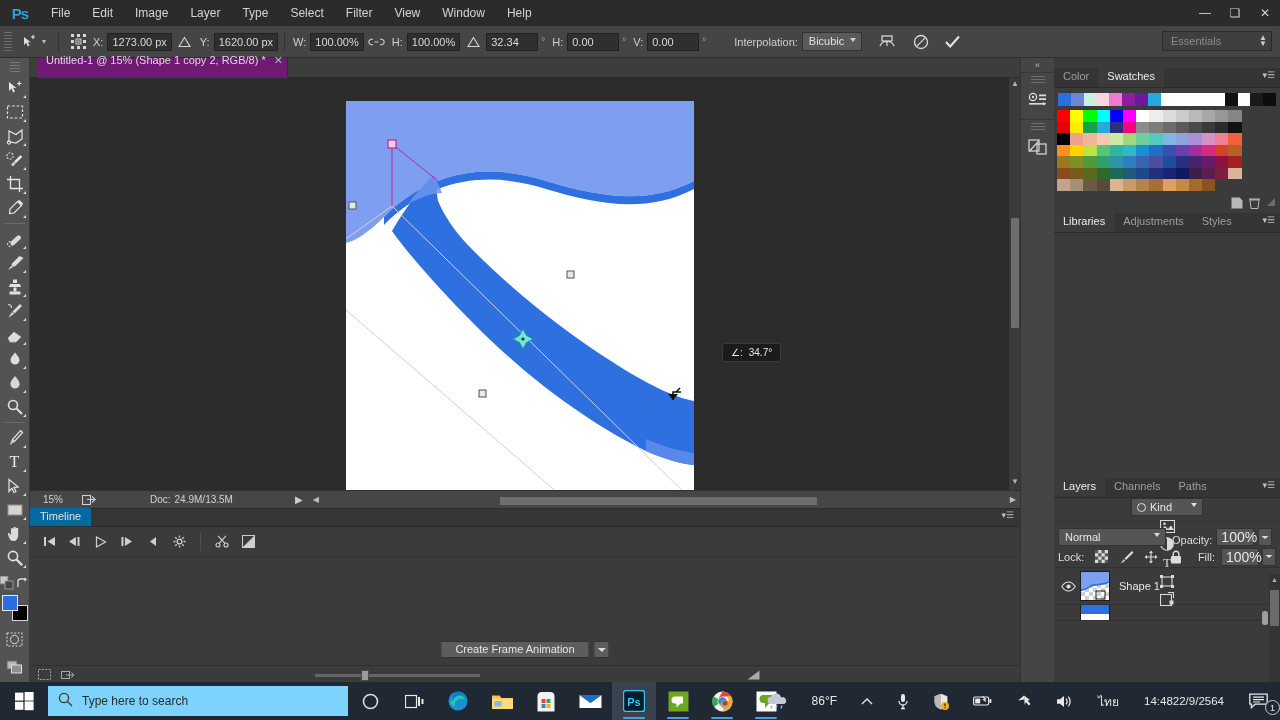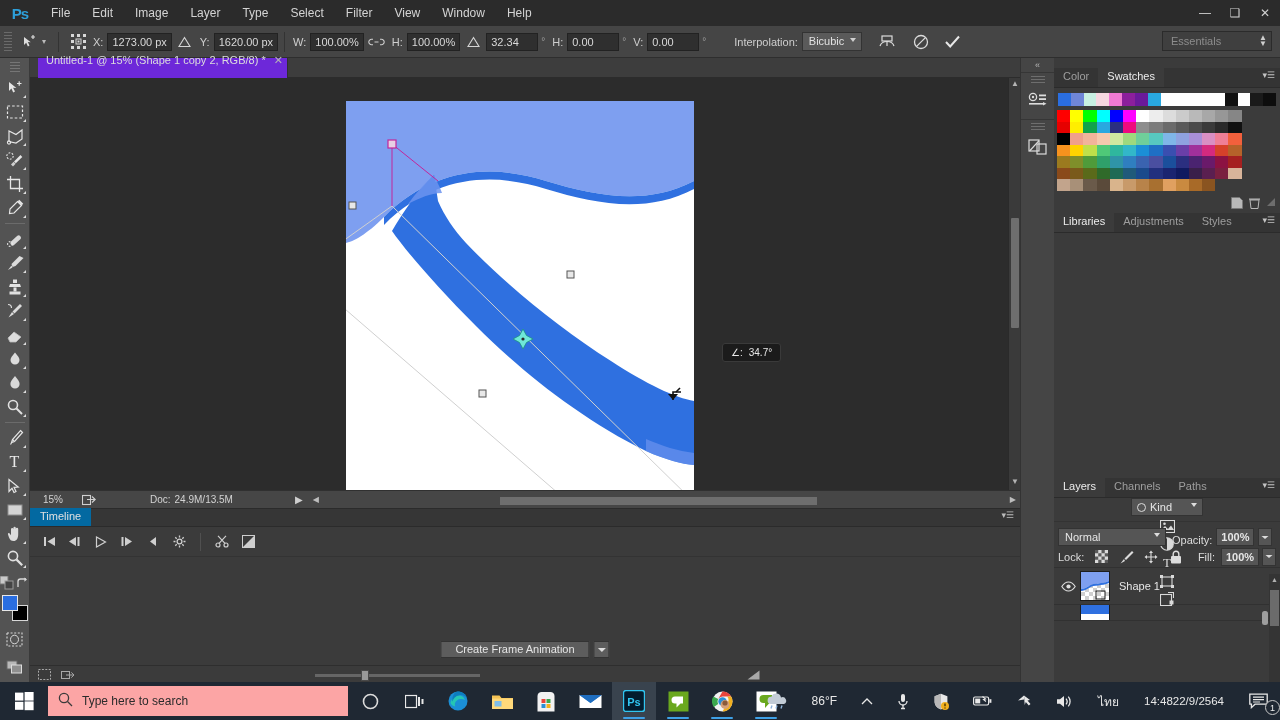--- a/index.html
+++ b/index.html
@@ -45,21 +45,21 @@
   .tool svg{display:block;}
   .tool.sep{height:7px;}
   .tool.sep:before{content:"";position:absolute;left:3px;right:3px;top:3px;height:1px;background:#6b6b6b;}
   .tool .corner{position:absolute;right:2px;bottom:2px;width:0;height:0;border-left:3px solid transparent;border-bottom:3px solid #dcdcdc;}
   .fgbg{position:relative;width:26px;height:26px;margin-top:3px;}
   .fgbg .bg{position:absolute;right:0;bottom:0;width:16px;height:16px;background:#000;border:1px solid #d8d8d8;}
   .fgbg .fg{position:absolute;left:0;top:0;width:16px;height:16px;background:#2a6ee0;border:1px solid #e8e8e8;}
 
   
   .tabbar{position:absolute;left:30px;top:58px;width:990px;height:20px;background:#3d3d3d;border-bottom:1px solid #2c2c2c;}
-  .doctab{position:absolute;left:8px;top:0;height:20px;background:#6d28d9;display:flex;align-items:center;
+  .doctab{position:absolute;left:8px;top:0;height:20px;background:#701a75;display:flex;align-items:center;
           padding:0 4px 16px 8px;font-size:11px;color:#dcdcdc;border-right:1px solid #2f2f2f;text-align:right;}
   .doctab .x{margin-left:8px;color:#b5b5b5;font-size:11px;}
 
   
   .canvasarea{position:absolute;left:30px;top:78px;width:990px;height:412px;background:#2c2c2c;overflow:hidden;}
   .artboard{position:absolute;left:316px;top:23px;width:348px;height:390px;background:#fff;overflow:hidden;}
   .vscroll{position:absolute;right:0;top:0;width:12px;height:412px;background:#3a3a3a;border-left:1px solid #2a2a2a;}
   .vscroll .thumb{position:absolute;left:2px;top:140px;width:8px;height:110px;background:#6e6e6e;border-radius:1px;}
   .vscroll .ar{position:absolute;left:2px;width:8px;height:10px;color:#b4b4b4;font-size:8px;text-align:center;line-height:8px;}
   .statusbar{position:absolute;left:30px;top:490px;width:990px;height:18px;background:#464646;border-top:1px solid #303030;
@@ -111,41 +111,41 @@
   #panel-layers{top:478px;height:242px;background:#3b3b3b;}
   .filter-row{height:24px;display:flex;align-items:center;padding:0 4px;gap:4px;border-bottom:1px solid #333;flex-direction:column;}
   .kind{background:#555;border:1px solid #333;height:18px;line-height:16px;font-size:11px;color:#e6e6e6;padding:0 16px 0 6px;position:relative;width:72px;}
   .kind:before{content:"";position:absolute;left:5px;top:4px;width:7px;height:7px;border:1.4px solid #ddd;border-radius:50%;}
   .kind:after{content:"";position:absolute;right:5px;top:4px;border-left:3px solid transparent;border-right:3px solid transparent;border-top:4px solid #ddd;}
   .kind span{padding-left:12px;}
   .ficon{width:22px;height:20px;display:flex;align-items:center;justify-content:center;color:#dadada;}
   .blend-row{height:24px;display:flex;align-items:flex-end;padding:0 4px;gap:4px;}
   .blend{background:#555;border:1px solid #333;height:18px;line-height:16px;font-size:11px;color:#e6e6e6;padding:0 16px 0 6px;width:108px;position:relative;}
   .blend:after{content:"";position:absolute;right:5px;top:4px;border-left:3px solid transparent;border-right:3px solid transparent;border-top:4px solid #ddd;}
-  .pctfld{background:#555;border:1px solid #333;height:18px;line-height:16px;font-size:11px;color:#e6e6e6;padding:0 4px;width:38px;text-align:center;font-weight:bold;}
+  .pctfld{background:#555;border:1px solid #333;height:18px;line-height:16px;font-size:14px;color:#e6e6e6;padding:0 4px;width:38px;text-align:center;}
   .stepper{background:#555;border:1px solid #333;width:14px;height:18px;display:flex;align-items:center;justify-content:center;}
   .lock-row{height:22px;display:flex;align-items:center;padding:0 4px;gap:3px;border-bottom:1px solid #313131;}
   .layer{height:37px;display:flex;align-items:center;border-bottom:1px solid #313131;padding-left:2px;}
   .layer.selected{background:#5f6f85;}
   .eye{width:24px;height:37px;display:flex;align-items:center;justify-content:center;}
   .thumb-box{width:30px;height:30px;border:1px solid #1d1d1d;background:
       repeating-conic-gradient(#cfcfcf 0% 25%, #ffffff 0% 50%) 0 0/8px 8px;position:relative;overflow:hidden;}
   .thumb-box.sel-thumb{border:2px solid #fff;}
   .layer-name{font-size:11px;color:#e7e7e7;margin-left:9px;}
   .layers-footer{position:absolute;left:0;bottom:0;width:226px;height:22px;background:#3b3b3b;border-top:1px solid #2e2e2e;
                  display:flex;align-items:center;justify-content:center;gap:13px;}
   .lfi{color:#d6d6d6;display:flex;align-items:center;justify-content:center;}
   .lscroll{position:absolute;right:0;top:96px;width:11px;height:124px;background:#343434;}
   .lscroll .lth{position:absolute;left:1px;top:16px;width:9px;height:36px;background:#6b6b6b;}
   .lscroll .lar{position:absolute;left:0;width:11px;height:12px;text-align:center;color:#b0b0b0;font-size:7px;line-height:12px;}
 
   
   .taskbar{position:absolute;left:0;top:682px;width:1280px;height:38px;background:#1f2833;display:flex;align-items:center;}
   .startbtn{width:48px;height:38px;display:flex;align-items:center;justify-content:center;}
-  .searchbox{width:300px;height:30px;background:#fca5a5;display:flex;align-items:center;padding-left:10px;gap:9px;color:#2b2b2b;font-size:12px;}
+  .searchbox{width:300px;height:30px;background:#7dd3fc;display:flex;align-items:center;padding-left:10px;gap:9px;color:#2b2b2b;font-size:12px;}
   .tb-icon{width:44px;height:38px;display:flex;align-items:center;justify-content:center;position:relative;}
   .tb-icon.active{background:#39434e;}
   .tb-icon .underline{position:absolute;bottom:1px;left:11px;width:22px;height:2px;background:#3ea0e6;border-radius:1px;}
   .tray{position:absolute;right:0;top:0;height:38px;display:flex;align-items:center;gap:10px;color:#e8e8e8;font-size:12px;}
   .tray-item{padding:0 7px;display:flex;align-items:center;height:38px;}
   .clock{text-align:center;line-height:13px;font-size:11.5px;padding:0 8px;}
 </style>
 </head>
 <body>
 

